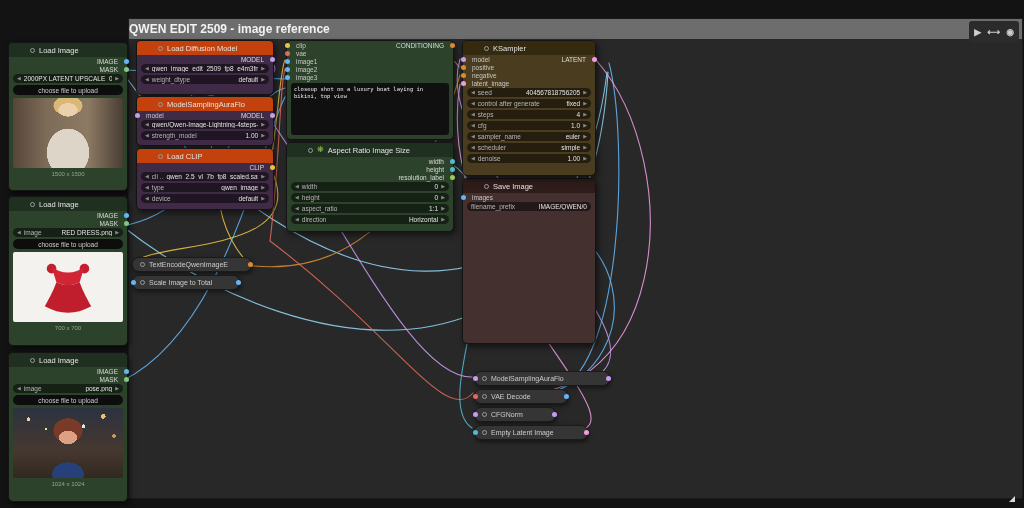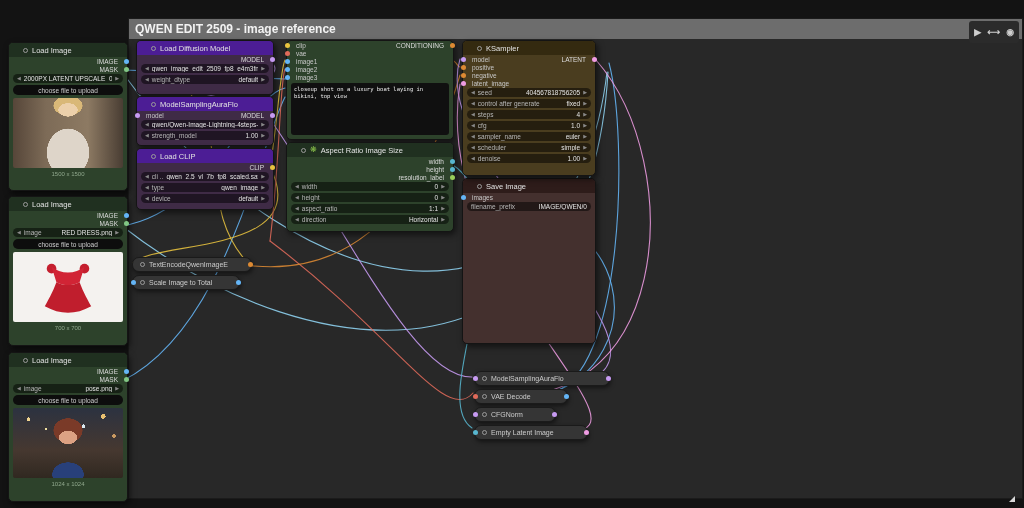--- a/index.html
+++ b/index.html
@@ -3,37 +3,37 @@
 <meta charset="utf-8">
 <style>
   html,body{margin:0;padding:0;background:#131313;width:1024px;height:508px;overflow:hidden;
     font-family:"Liberation Sans",sans-serif;-webkit-font-smoothing:antialiased;}
   #stage{position:relative;width:1024px;height:508px;background:#131313;}
 
   
   .group{position:absolute;left:128px;top:18px;width:893px;height:479px;background:#282828;
     border:1px solid #1b1b1b;z-index:0;}
   .group-title{height:20px;background:#6d6d6d;color:#f2f2f2;font-size:12px;font-weight:bold;
-    line-height:20px;padding-left:6px;position:relative;}
+    line-height:20px;position:relative;}
   .title-icons{position:absolute;right:3px;top:2px;background:#2b2b2b;border-radius:3px;
     padding:1px 5px;color:#cfcfcf;font-size:9px;display:flex;gap:6px;align-items:center;}
 
   
   svg.wires{position:absolute;left:0;top:0;z-index:1;pointer-events:none;}
   svg.wires path{fill:none;stroke-width:1.1;stroke-linecap:round;opacity:.88;}
 
   
   .node{position:absolute;border-radius:5px;border:1px solid #141414;z-index:2;
     box-shadow:2px 3px 6px rgba(0,0,0,.55);display:flex;flex-direction:column;}
-  .nh{display:flex;align-items:center;gap:4px;height:14px;min-height:14px;padding:0 14px;
+  .nh{display:flex;align-items:center;gap:4px;height:14px;min-height:14px;padding:0 21px;
     border-radius:4px 4px 0 0;font-size:7.5px;color:#e2e2e2;white-space:nowrap;overflow:hidden;}
   .cdot{width:5px;height:5px;min-width:5px;border-radius:50%;border:1px solid #9a9a9a;box-sizing:border-box;}
 
   .green  {background:#2d422b;} .green  .nh{background:#203020;}
-  .purple {background:#3f2b46;} .purple .nh{background:#4c1d95;align-items:center;}
+  .purple {background:#3f2b46;} .purple .nh{background:#c2410c;align-items:center;}
   .olive  {background:#4a3d1f;} .olive  .nh{background:#342a10;}
   .maroon {background:#44302e;} .maroon .nh{background:#2e1c1a;}
 
   .srow{position:relative;height:8px;min-height:8px;font-size:6.5px;color:#c8c8c8;}
   .slabel{position:absolute;top:0;line-height:9px;white-space:nowrap;}
   .in-label{left:9px;} .out-label{right:9px;color:#dcdcdc;}
   .sdot{position:absolute;width:5px;height:5px;border-radius:50%;top:2px;}
   .sdot.left{left:-2px;} .sdot.right{right:-2px;}
 
   .wrow{display:flex;align-items:center;height:9px;min-height:9px;margin:1px 4px;padding:0 4px;

